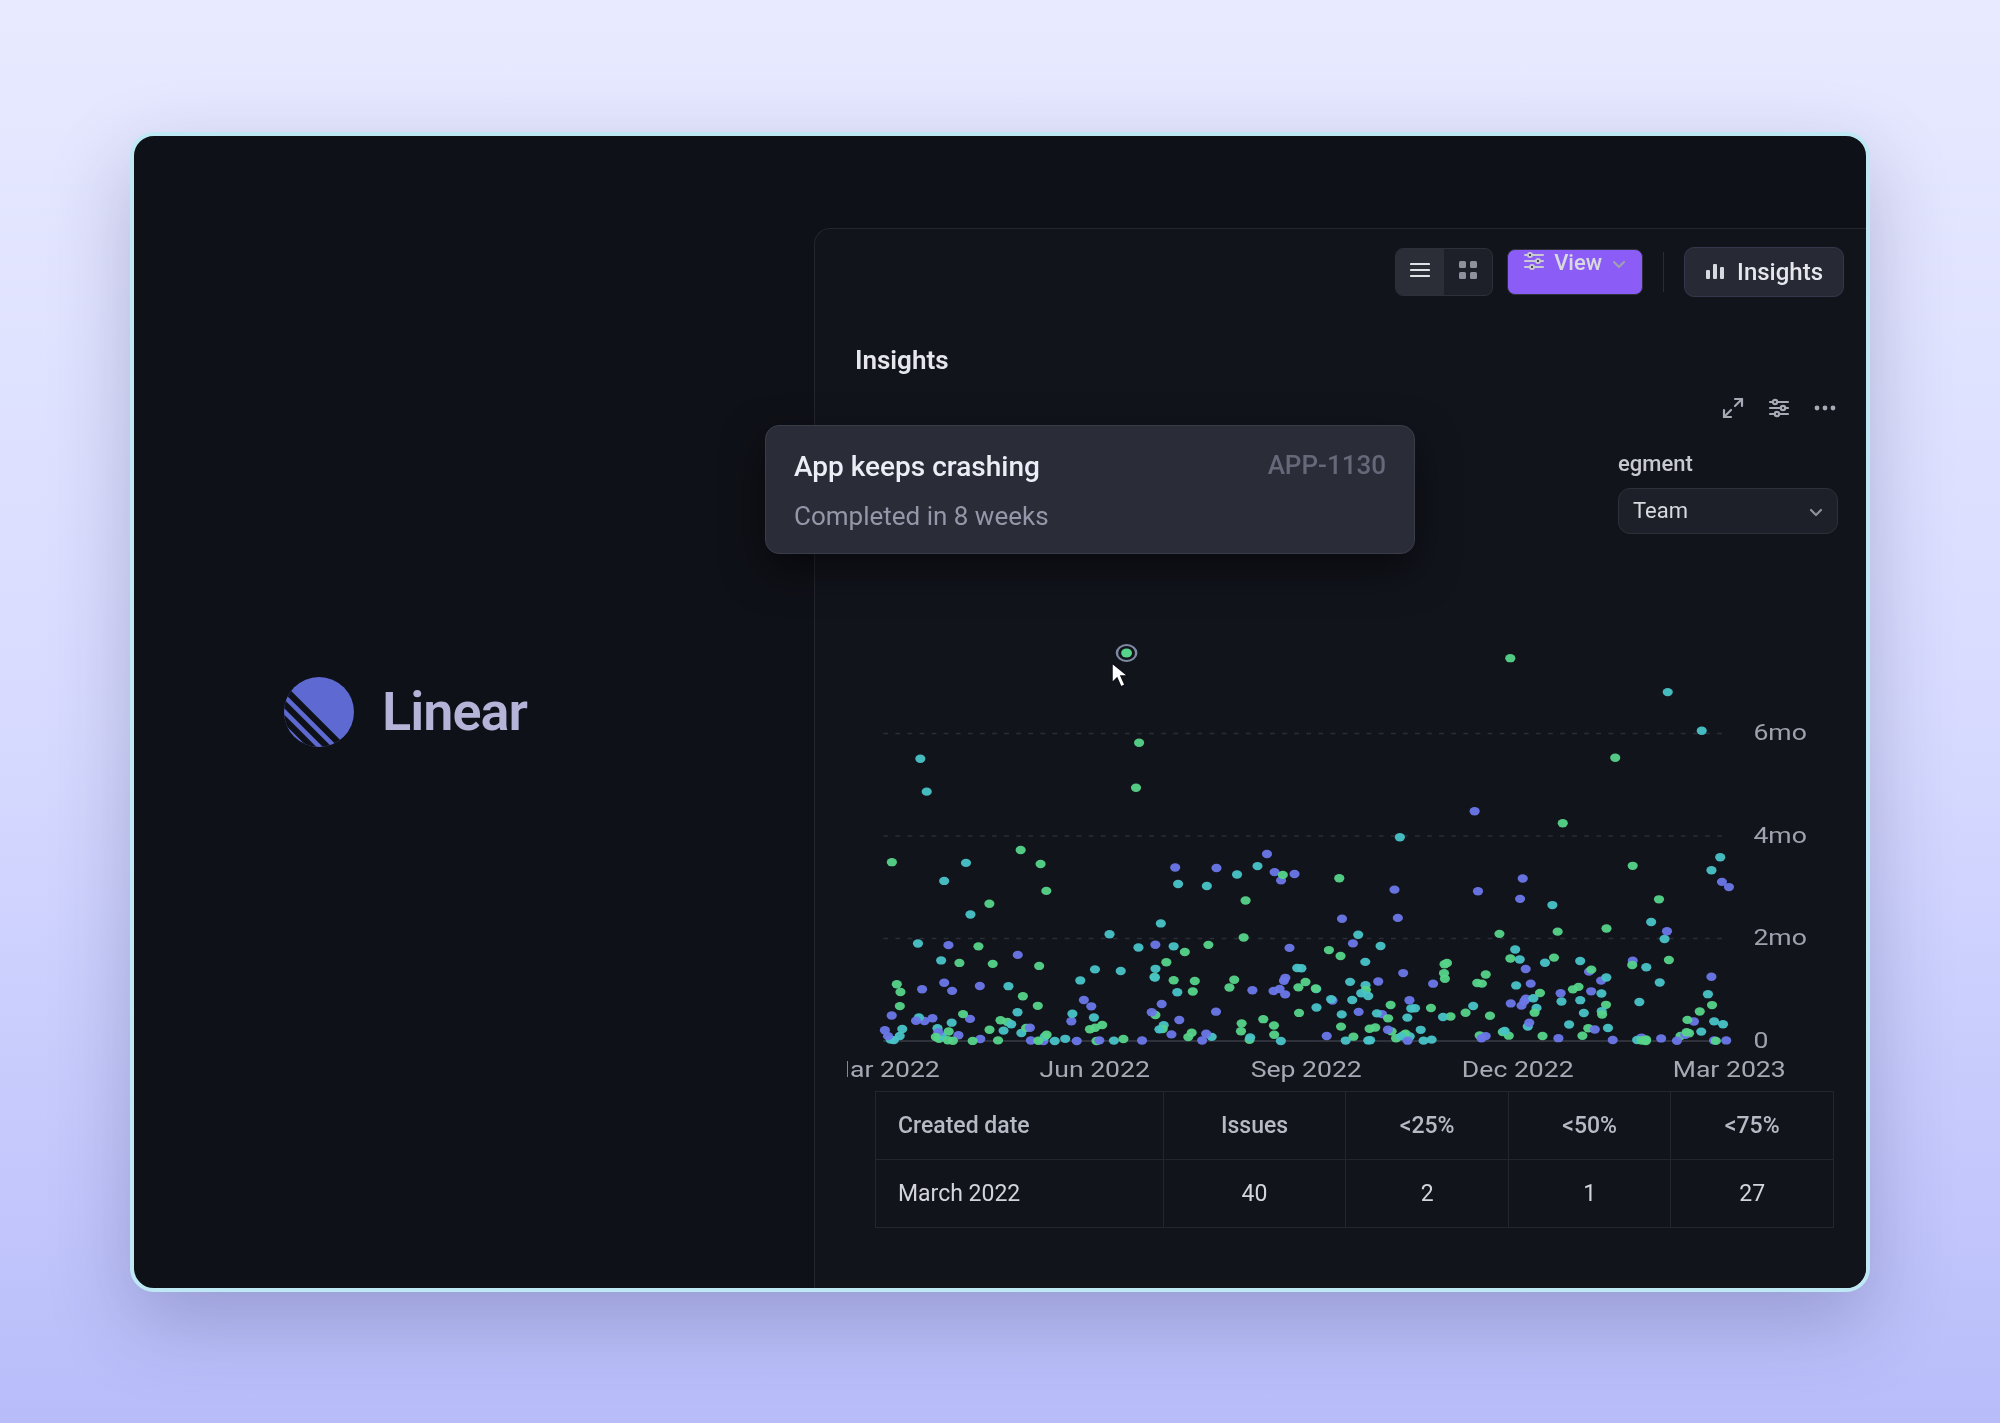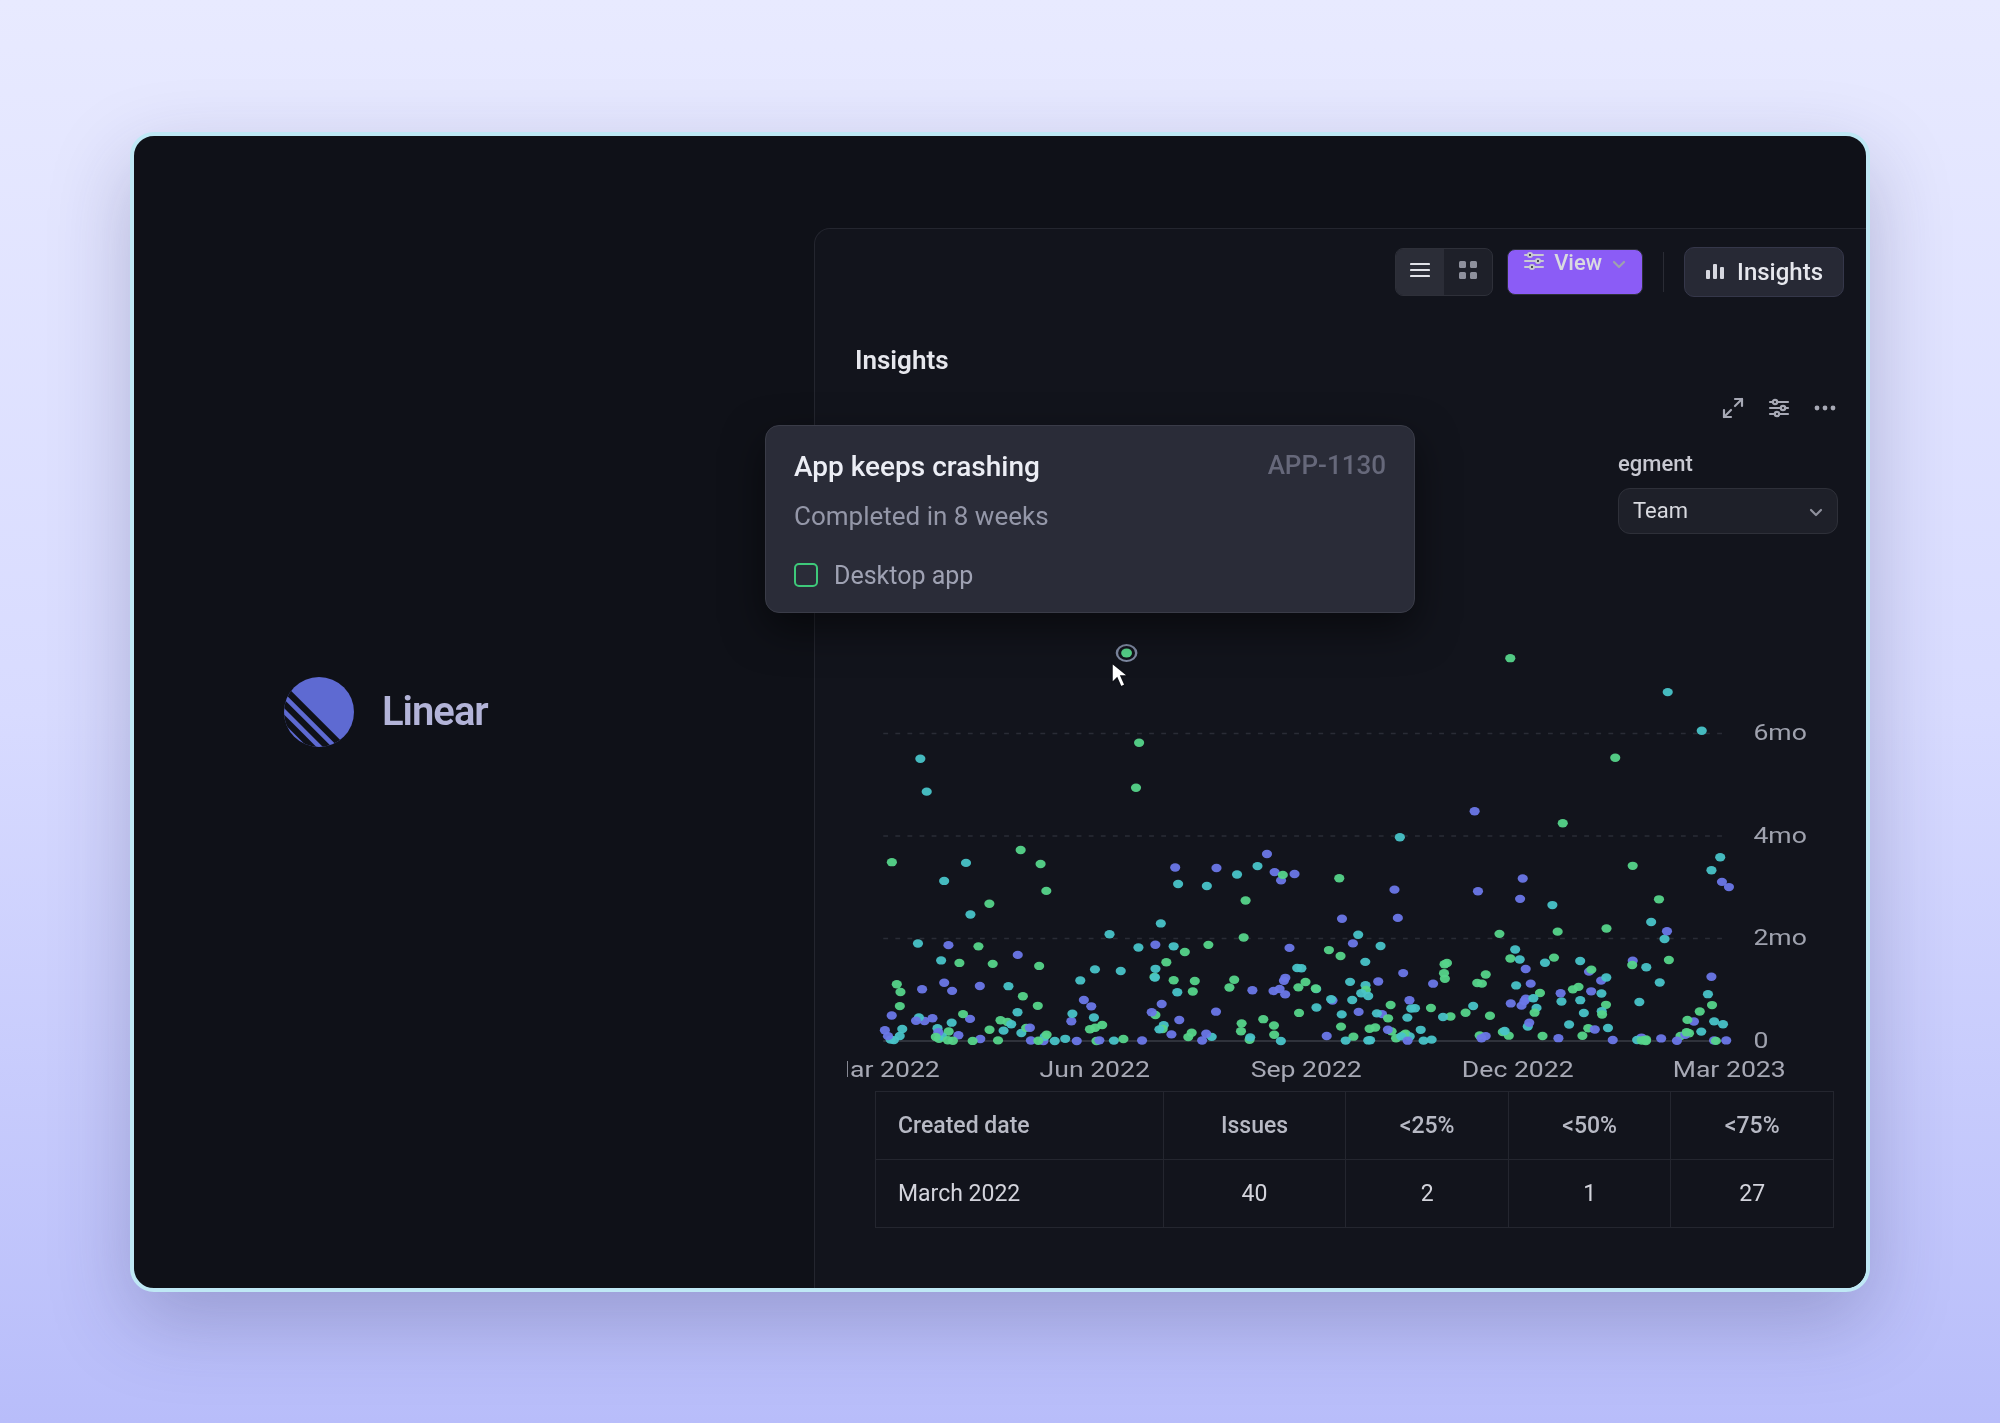--- a/index.html
+++ b/index.html
@@ -35,21 +35,21 @@
   .brand {
     display: flex;
     align-items: center;
     gap: 28px;
   }
   .brand-logo {
     width: 70px;
     height: 70px;
   }
   .brand-name {
-    font-size: 40px;
+    font-size: 54px;
     font-weight: 600;
     color: #b3b4d8;
     letter-spacing: -1px;
   }
   
   .app-panel {
     flex: 1;
     border-left: 1px solid #24262f;
     border-top: 1px solid #24262f;
     border-radius: 16px 0 0 0;
@@ -351,24 +351,20 @@
           </span>
         </div>
       </div>
 
       <div class="tooltip-card">
         <div class="tt-head">
           <span class="tt-title">App keeps crashing</span>
           <span class="tt-id">APP-1130</span>
         </div>
         <div class="tt-sub">Completed in 8 weeks</div>
-        <div class="tt-foot">
-          <span class="tt-proj-icon"></span>
-          <span class="tt-proj">Desktop app</span>
-        </div>
       </div>
 
       <div class="chart-wrap">
         <svg class="chart-svg" id="chart" viewBox="0 0 820 470" preserveAspectRatio="none">
             <text x="750" y="427" class="y-label">0</text>
             <line x1="30" x2="730" y1="317.5" y2="317.5" class="grid-line"></line>
             <text x="750" y="324.5" class="y-label">2mo</text>
             <line x1="30" x2="730" y1="215" y2="215" class="grid-line"></line>
             <text x="750" y="222" class="y-label">4mo</text>
             <line x1="30" x2="730" y1="112.5" y2="112.5" class="grid-line"></line>

